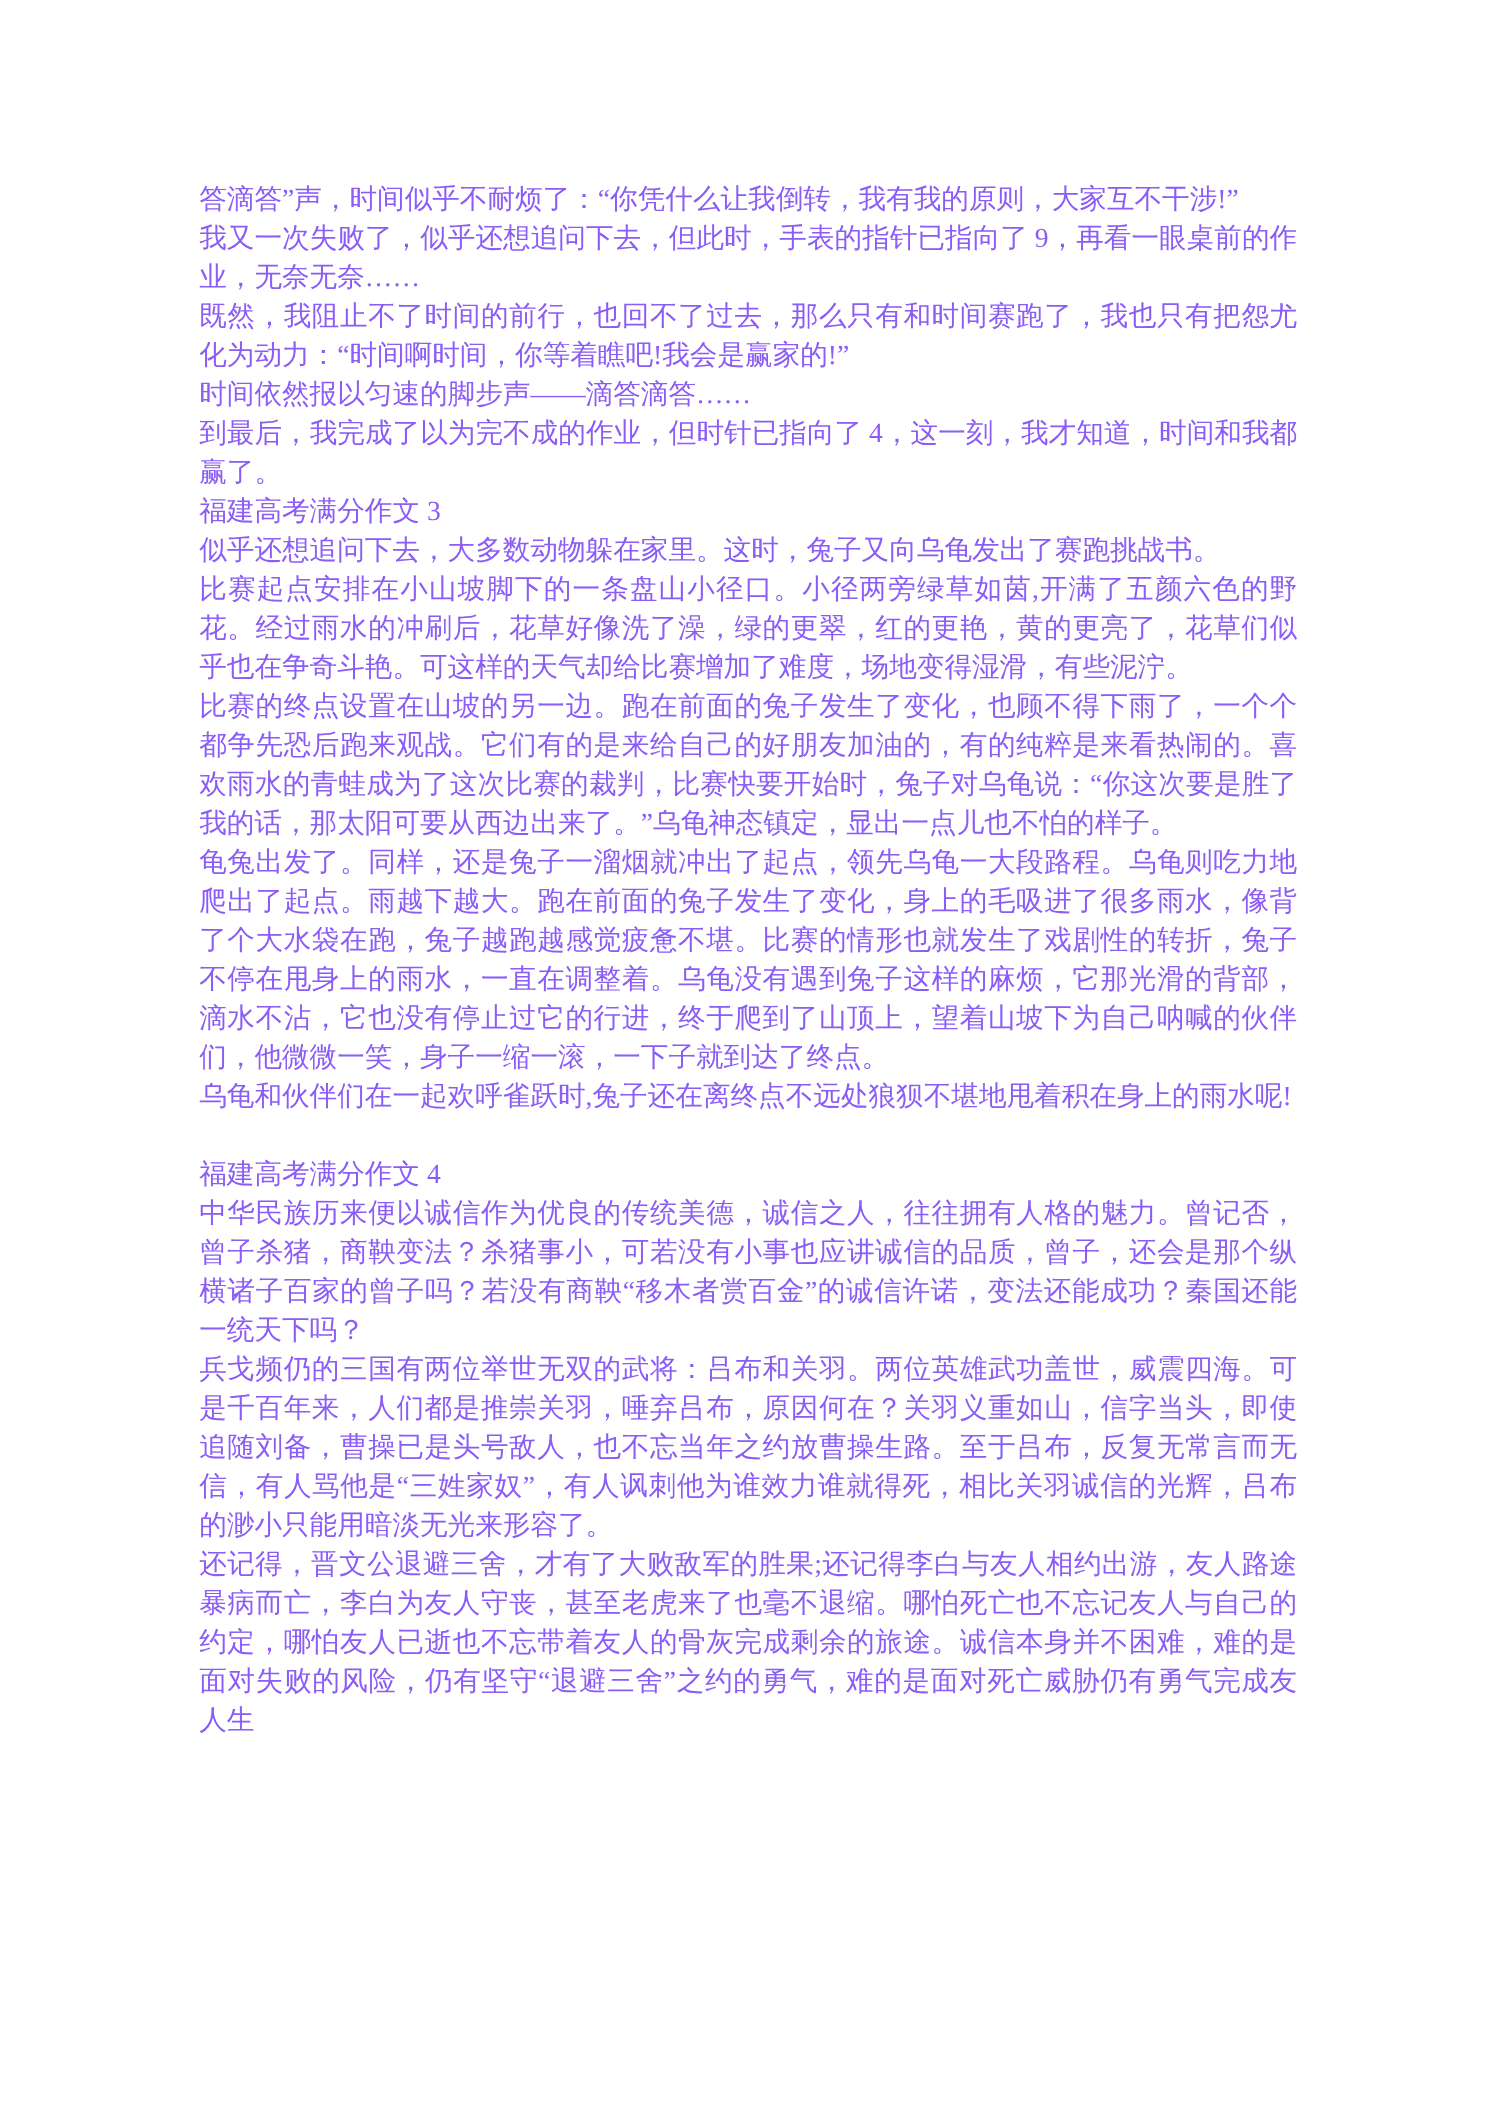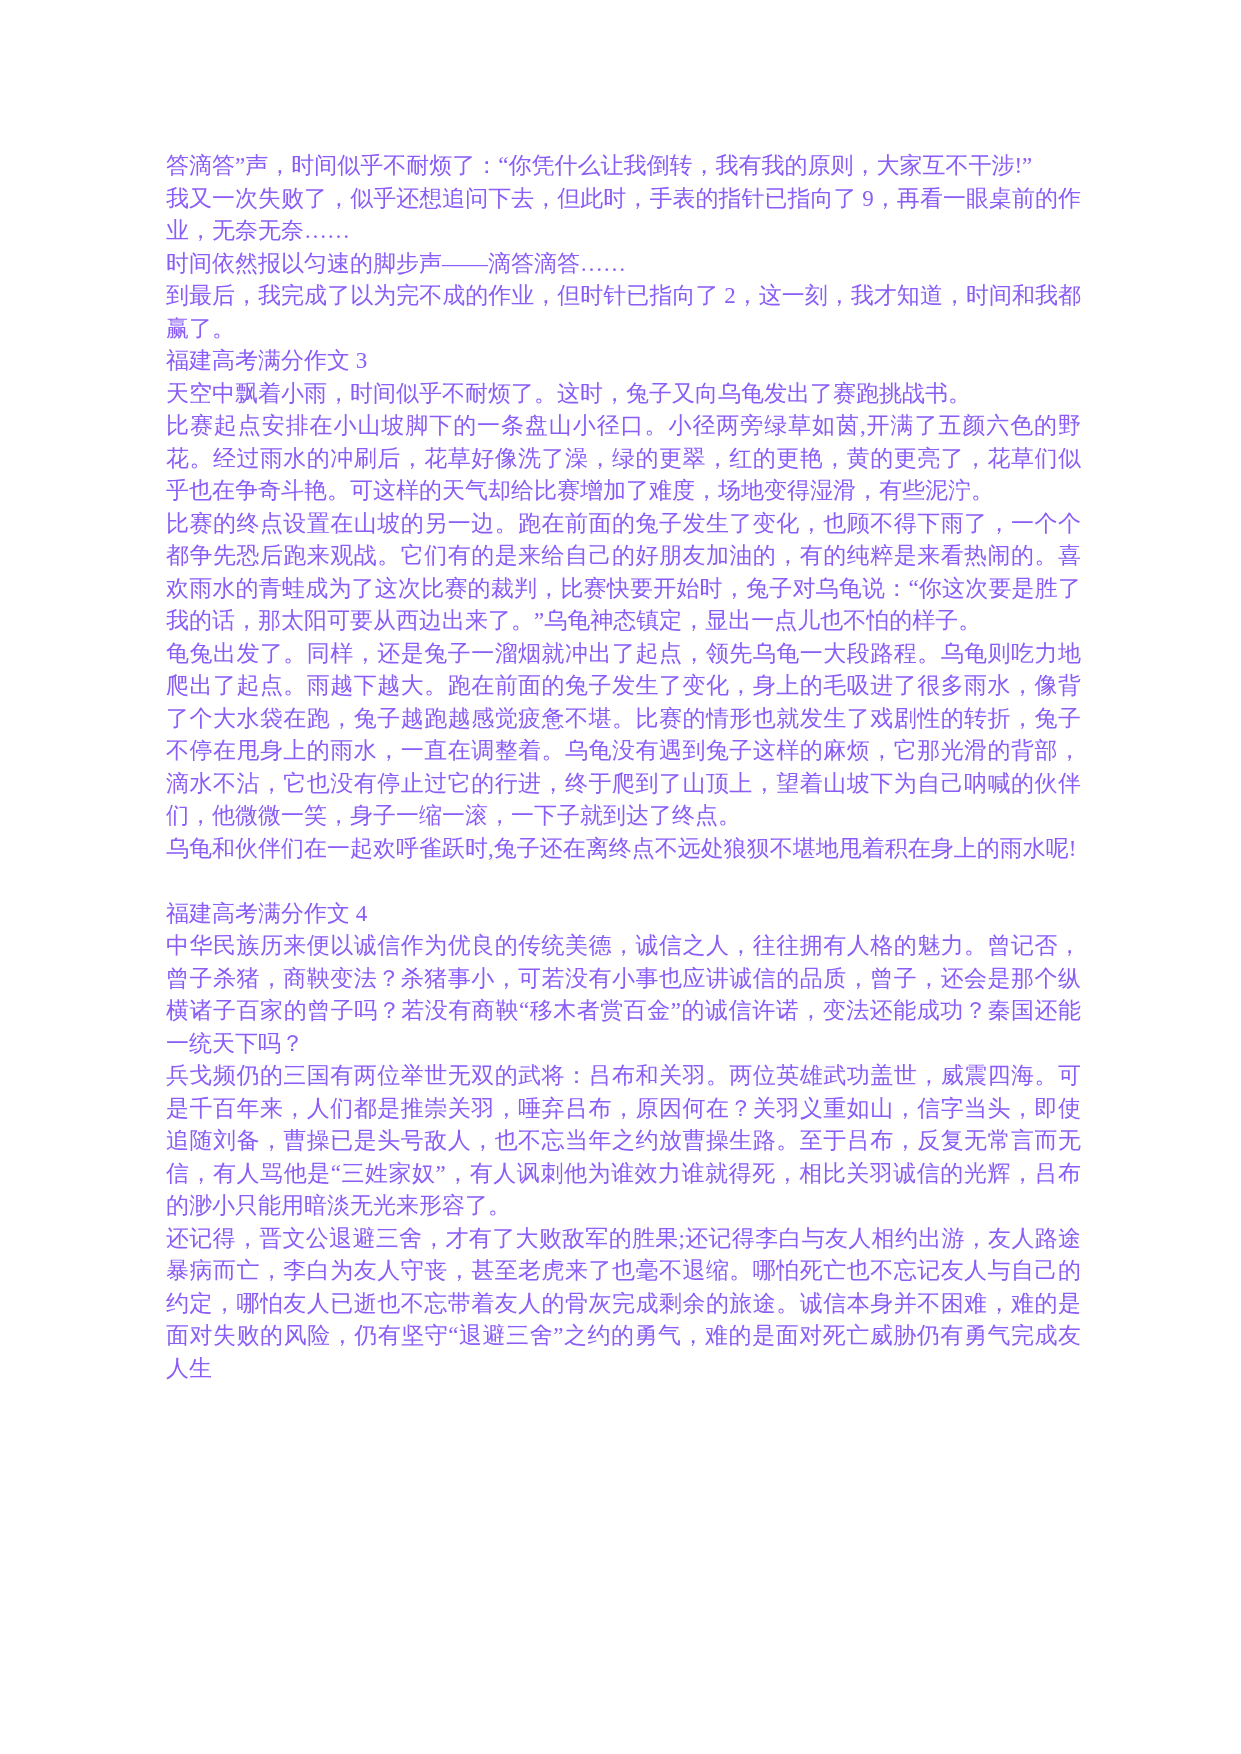--- a/index.html
+++ b/index.html
@@ -28,24 +28,25 @@
     padding: 0;
     min-height: 32.5px;
   }
 </style>
 </head>
 <body>
 
 <div class="page">
   <p>答滴答”声，时间似乎不耐烦了：“你凭什么让我倒转，我有我的原则，大家互不干涉!”</p>
   <p>我又一次失败了，似乎还想追问下去，但此时，手表的指针已指向了 9，再看一眼桌前的作业，无奈无奈……</p>
+  <p>既然，我阻止不了时间的前行，也回不了过去，那么只有和时间赛跑了，我也只有把怨尤化为动力：“时间啊时间，你等着瞧吧!我会是赢家的!”</p>
   <p>时间依然报以匀速的脚步声——滴答滴答……</p>
-  <p>到最后，我完成了以为完不成的作业，但时针已指向了 2，这一刻，我才知道，时间和我都赢了。</p>
+  <p>到最后，我完成了以为完不成的作业，但时针已指向了 4，这一刻，我才知道，时间和我都赢了。</p>
   <p>福建高考满分作文 3</p>
-  <p>天空中飘着小雨，时间似乎不耐烦了。这时，兔子又向乌龟发出了赛跑挑战书。</p>
+  <p>似乎还想追问下去，大多数动物躲在家里。这时，兔子又向乌龟发出了赛跑挑战书。</p>
   <p>比赛起点安排在小山坡脚下的一条盘山小径口。小径两旁绿草如茵,开满了五颜六色的野花。经过雨水的冲刷后，花草好像洗了澡，绿的更翠，红的更艳，黄的更亮了，花草们似乎也在争奇斗艳。可这样的天气却给比赛增加了难度，场地变得湿滑，有些泥泞。</p>
   <p>比赛的终点设置在山坡的另一边。跑在前面的兔子发生了变化，也顾不得下雨了，一个个都争先恐后跑来观战。它们有的是来给自己的好朋友加油的，有的纯粹是来看热闹的。喜欢雨水的青蛙成为了这次比赛的裁判，比赛快要开始时，兔子对乌龟说：“你这次要是胜了我的话，那太阳可要从西边出来了。”乌龟神态镇定，显出一点儿也不怕的样子。</p>
   <p>龟兔出发了。同样，还是兔子一溜烟就冲出了起点，领先乌龟一大段路程。乌龟则吃力地爬出了起点。雨越下越大。跑在前面的兔子发生了变化，身上的毛吸进了很多雨水，像背了个大水袋在跑，兔子越跑越感觉疲惫不堪。比赛的情形也就发生了戏剧性的转折，兔子不停在甩身上的雨水，一直在调整着。乌龟没有遇到兔子这样的麻烦，它那光滑的背部，滴水不沾，它也没有停止过它的行进，终于爬到了山顶上，望着山坡下为自己呐喊的伙伴们，他微微一笑，身子一缩一滚，一下子就到达了终点。</p>
   <p>乌龟和伙伴们在一起欢呼雀跃时,兔子还在离终点不远处狼狈不堪地甩着积在身上的雨水呢!</p>
   <p></p>
   <p>福建高考满分作文 4</p>
   <p>中华民族历来便以诚信作为优良的传统美德，诚信之人，往往拥有人格的魅力。曾记否，曾子杀猪，商鞅变法？杀猪事小，可若没有小事也应讲诚信的品质，曾子，还会是那个纵横诸子百家的曾子吗？若没有商鞅“移木者赏百金”的诚信许诺，变法还能成功？秦国还能一统天下吗？</p>
   <p>兵戈频仍的三国有两位举世无双的武将：吕布和关羽。两位英雄武功盖世，威震四海。可是千百年来，人们都是推崇关羽，唾弃吕布，原因何在？关羽义重如山，信字当头，即使追随刘备，曹操已是头号敌人，也不忘当年之约放曹操生路。至于吕布，反复无常言而无信，有人骂他是“三姓家奴”，有人讽刺他为谁效力谁就得死，相比关羽诚信的光辉，吕布的渺小只能用暗淡无光来形容了。</p>
   <p>还记得，晋文公退避三舍，才有了大败敌军的胜果;还记得李白与友人相约出游，友人路途暴病而亡，李白为友人守丧，甚至老虎来了也毫不退缩。哪怕死亡也不忘记友人与自己的约定，哪怕友人已逝也不忘带着友人的骨灰完成剩余的旅途。诚信本身并不困难，难的是面对失败的风险，仍有坚守“退避三舍”之约的勇气，难的是面对死亡威胁仍有勇气完成友人生</p>
 </div>

